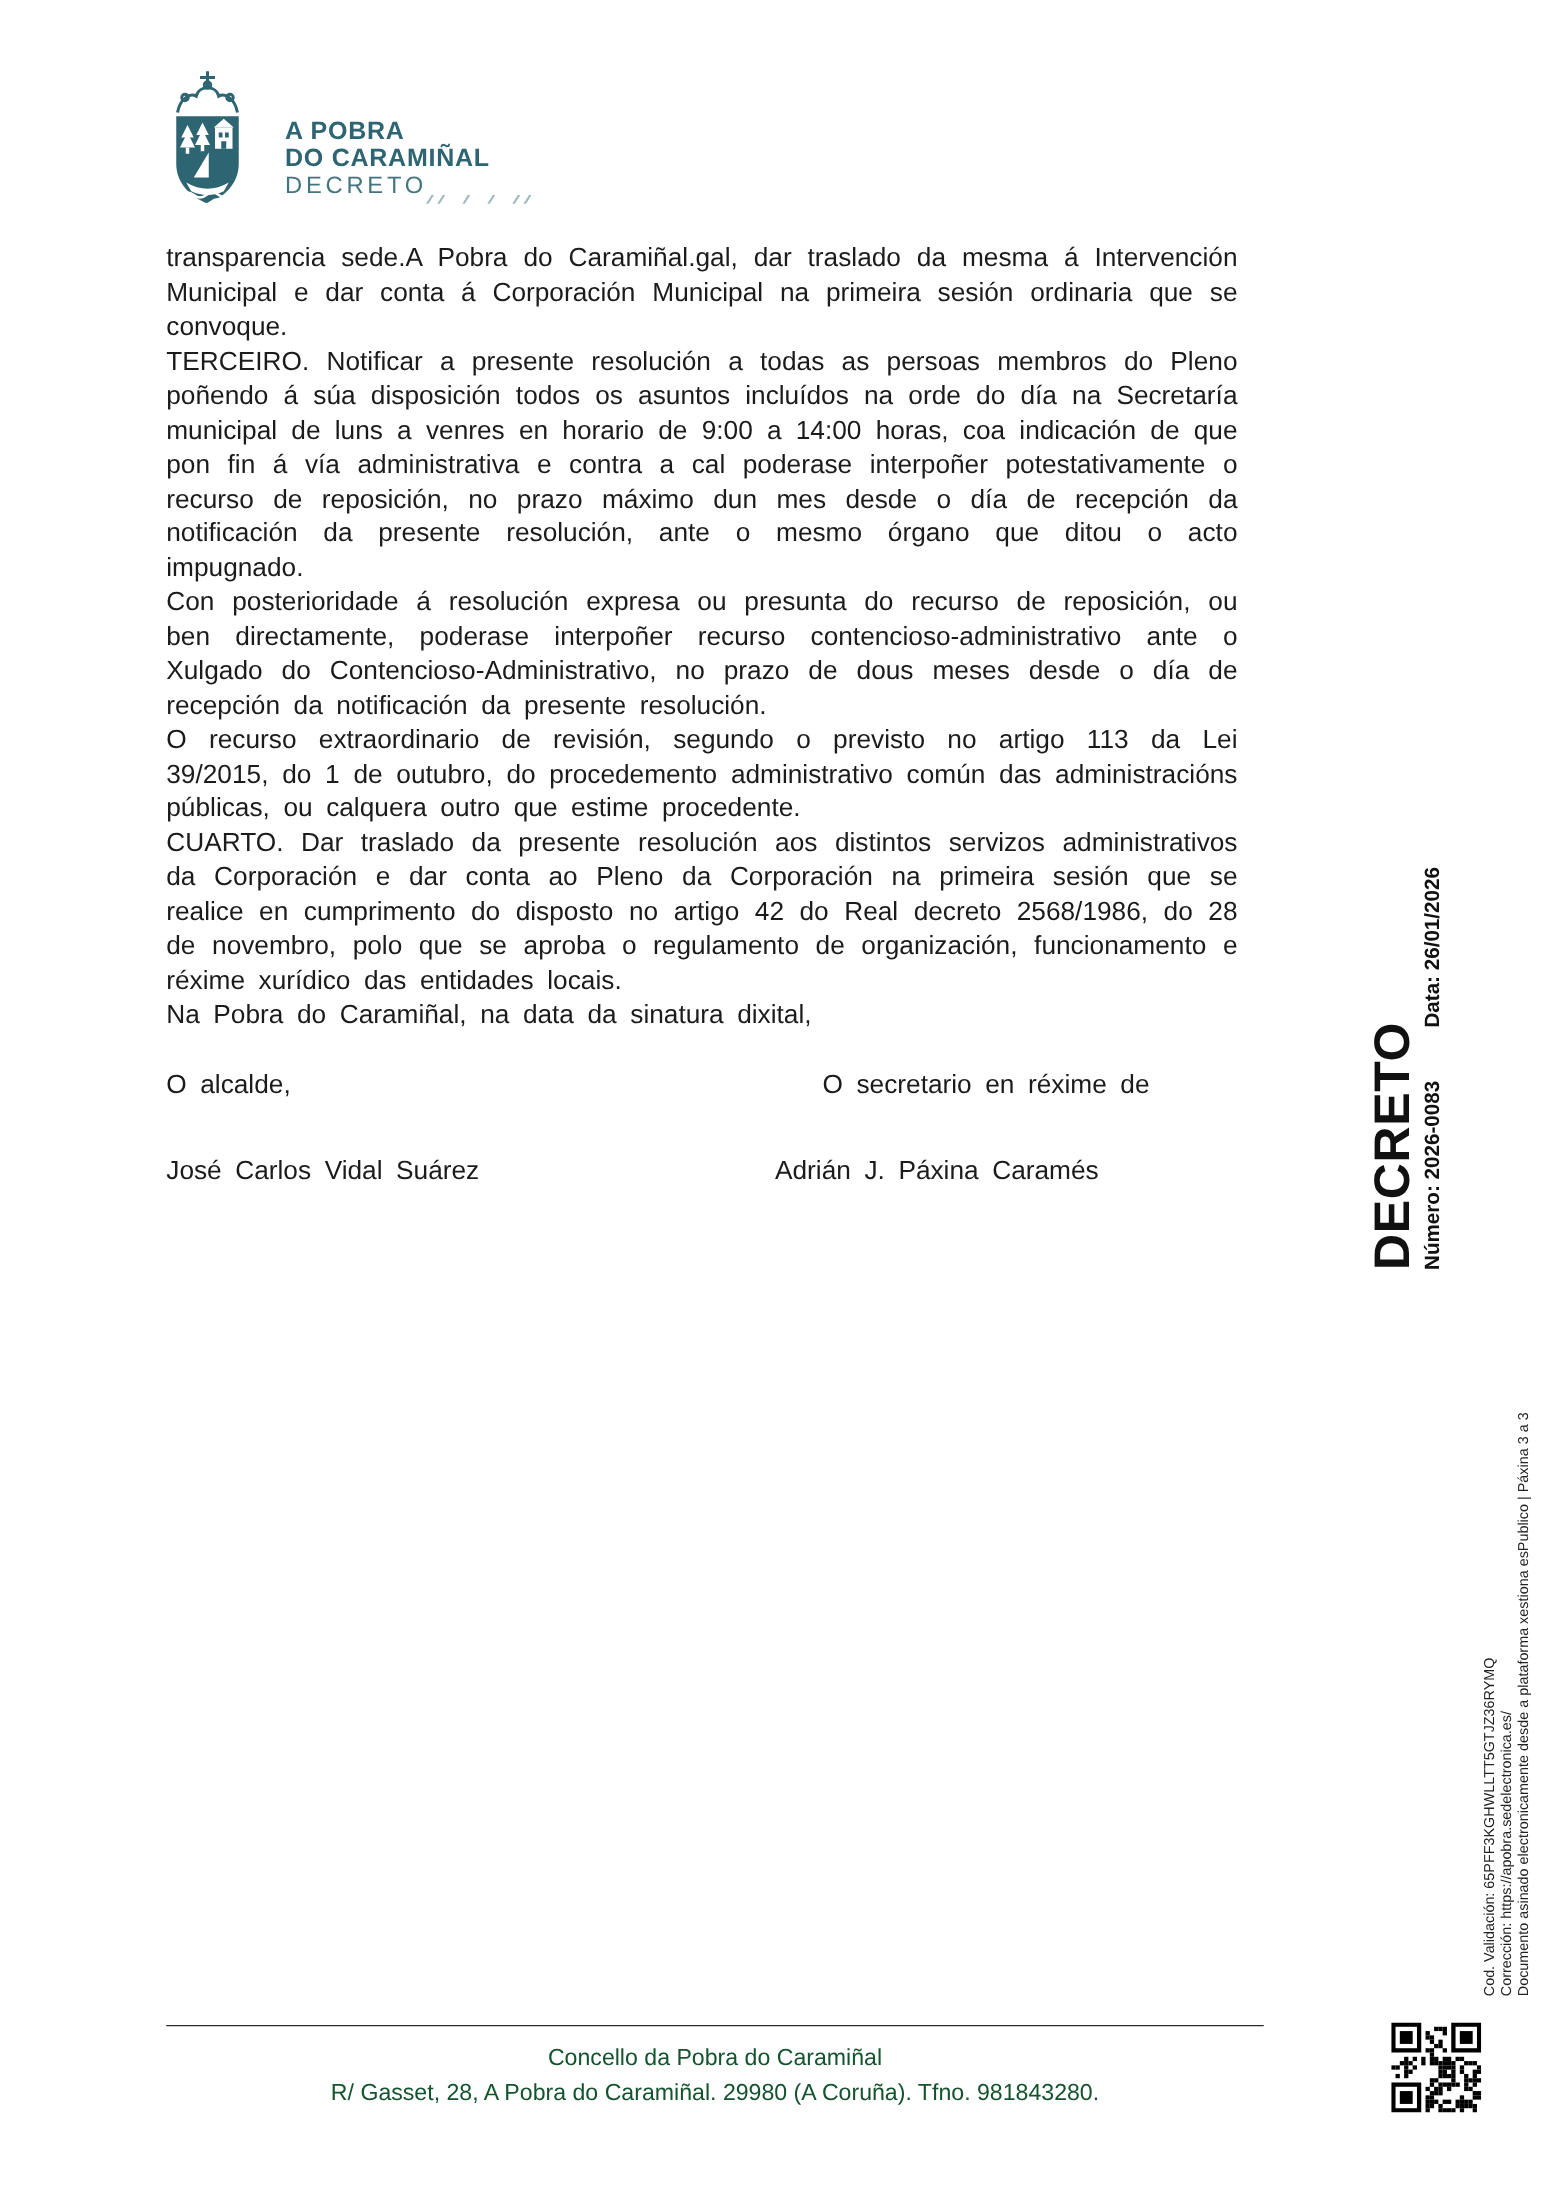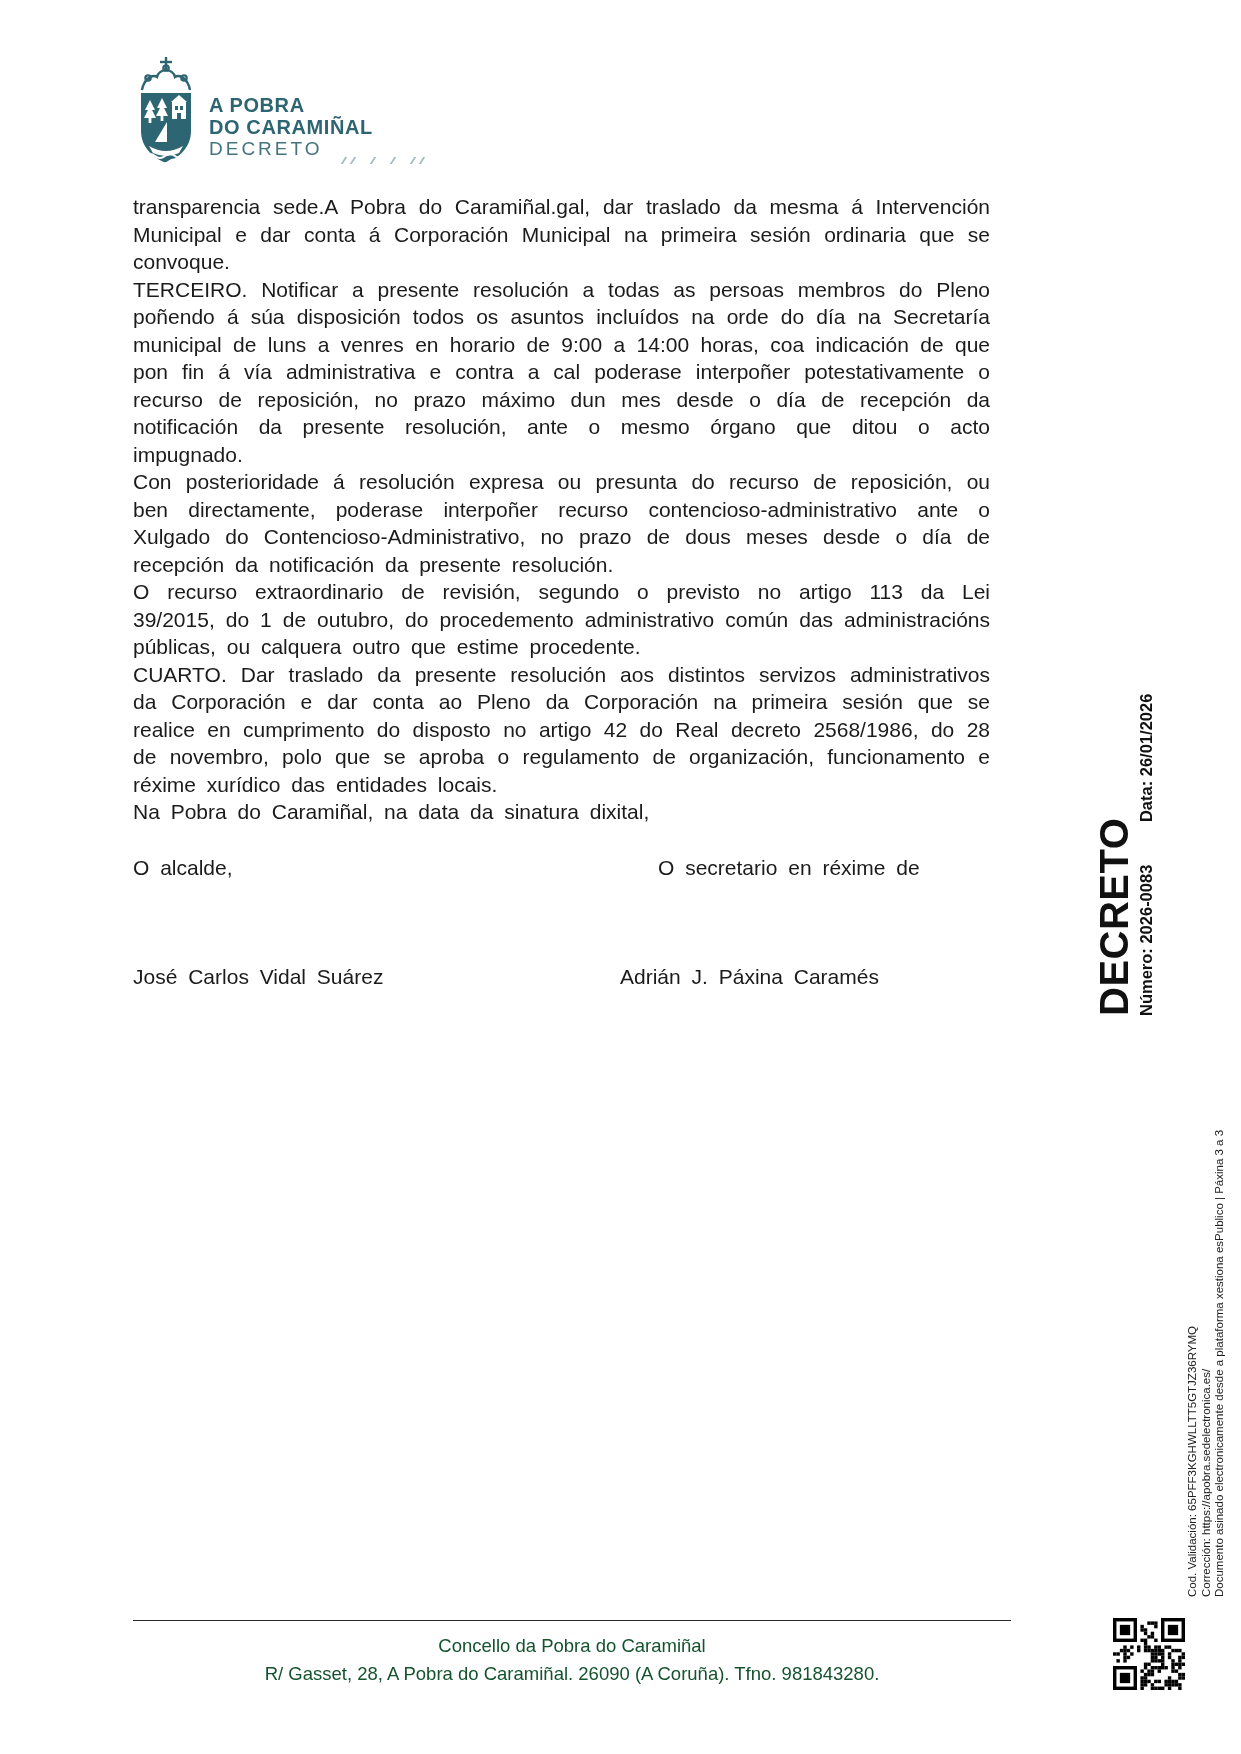--- a/index.html
+++ b/index.html
@@ -2,38 +2,38 @@
 <html><head>
 <meta charset="utf-8">
 <style>
   html,body{margin:0;padding:0;background:#fff;}
   .page{position:relative;width:1241px;height:1754px;background:#ffffff;overflow:hidden;
         font-family:"Liberation Sans",sans-serif;color:#1b1b1b;}
 
   
   .logo{position:absolute;left:133px;top:54px;display:flex;align-items:flex-start;}
   .crest{width:66px;height:114px;}
-  .logo-text{margin-left:10px;padding-top:41px;color:#2e6572;}
+  .logo-text{margin-left:29px;padding-top:41px;color:#2e6572;}
   .logo-text .l1,.logo-text .l2{font-weight:700;font-size:20px;line-height:21.5px;letter-spacing:.6px;}
   .logo-text .l3{font-size:19px;font-weight:400;letter-spacing:3px;color:#44757f;line-height:22px;}
   .stamp-marks{position:absolute;left:343px;top:150px;opacity:.45;}
   .stamp-marks i{display:inline-block;width:4px;height:7px;margin-right:3px;
                  border-left:2px solid #2e6572;transform:skewX(-32deg);}
   .stamp-marks i.gap{border:none;width:8px;}
 
   
   .body-col{position:absolute;left:133px;top:193px;width:857px;
             font-size:21px;line-height:27.5px;text-align:justify;word-spacing:5px;}
   .body-col p{margin:0;}
   .mt1{margin-top:28px;} .mt2{margin-top:54px;} .mt3{margin-top:40px;}
   b.lead{font-weight:400;}
 
   .sig-roles{margin-top:28px;position:relative;}
   .role-right{position:absolute;left:525px;top:0;white-space:nowrap;}
-  .sig-names{margin-top:82px;position:relative;white-space:nowrap;}
+  .sig-names{margin-top:42px;position:relative;white-space:nowrap;}
   .name-right{position:absolute;left:487px;top:0;white-space:nowrap;}
 
   
   .decreto{position:absolute;left:1093px;top:1016px;width:374px;
            transform:rotate(-90deg);transform-origin:0 0;white-space:nowrap;}
   .decreto-title{font-size:40px;font-weight:600;line-height:43px;letter-spacing:.5px;color:#111;}
   .decreto-meta{font-size:16.5px;font-weight:700;line-height:21px;color:#111;}
   .decreto-meta .num{margin-right:38px;}
 
   
@@ -263,16 +263,16 @@
       <rect x="15" y="1" width="5" height="5" fill="#fff"></rect>
       <rect x="16" y="2" width="3" height="3" fill="#000"></rect>
       <rect x="0" y="14" width="7" height="7" fill="#000"></rect>
       <rect x="1" y="15" width="5" height="5" fill="#fff"></rect>
       <rect x="2" y="16" width="3" height="3" fill="#000"></rect>
     </svg>
 
   <footer class="footer">
     <div class="rule"></div>
     <div>Concello da Pobra do Caramiñal</div>
-    <div>R/ Gasset, 28, A Pobra do Caramiñal. 26090 (A Coruña). Tfno. 981843280.</div>
+    <div>R/ Gasset, 28, A Pobra do Caramiñal. 29980 (A Coruña). Tfno. 981843280.</div>
   </footer>
 
 </div>
 
 </body></html>

